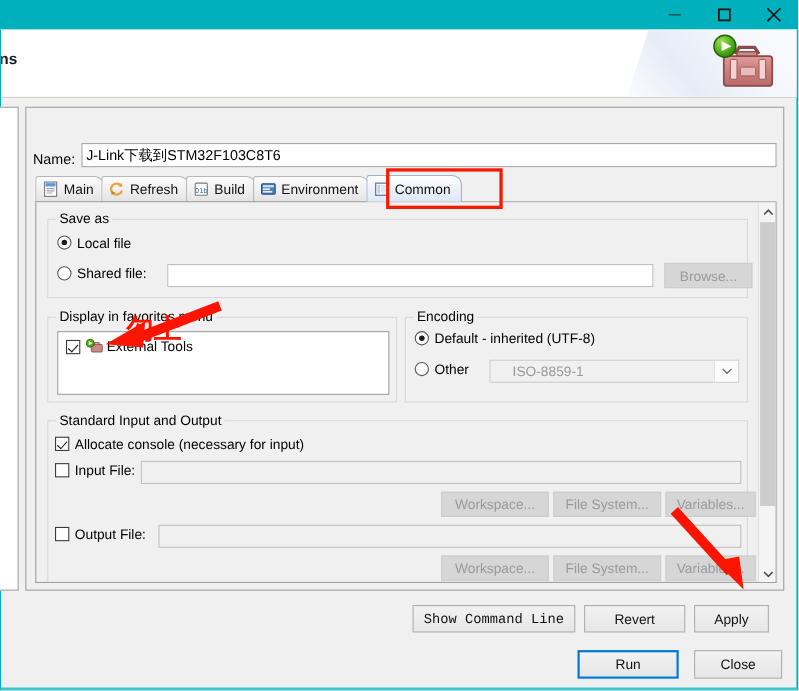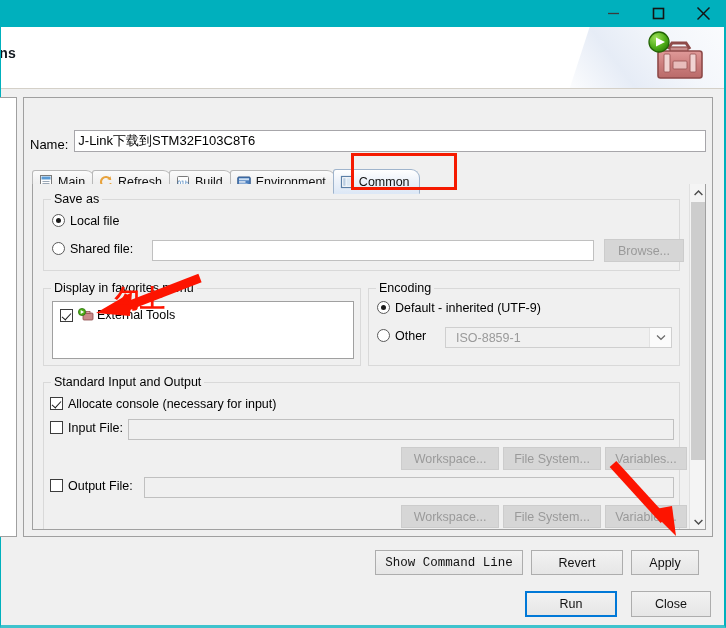--- a/index.html
+++ b/index.html
@@ -94,21 +94,21 @@
     flex: 1; height: 22px;
     background: #ffffff; border: 1px solid #a7a6aa;
     font-size: 13px; color: #000;
     padding: 0 3px; line-height: 20px;
     font-family: "Liberation Sans", sans-serif;
     outline: none;
   }
 
   
   .tabstrip {
-    position: absolute; left: 8px; top: 71px;
+    position: absolute; left: 8px; top: 61px;
     width: 674px; height: 25px;
     display: flex; align-items: flex-end;
   }
   .tabstrip::after {
     content: ""; position: absolute; left: 0; right: 0; bottom: 0;
     height: 1px; background: #a0a0a0;
   }
   .tab {
     position: relative;
     height: 24px;
@@ -211,21 +211,21 @@
   }
   .btn.disabled {
     background: #d6d6d6; border-color: #cccccc; color: #9a9a9a;
   }
 
   .combo {
     position: absolute; height: 21px;
     background: #f0f0f0; border: 1px solid #cfcfcf;
     display: flex; align-items: center;
     font-size: 12.5px; color: #9a9a9a;
-    padding-left: 10px;
+    padding-left: 20px;
   }
   .combo .arrow {
     position: absolute; right: 0; top: 0; bottom: 0; width: 22px;
     background: #fbfbfb; border-left: 1px solid #e2e2e2;
     display: flex; align-items: center; justify-content: center;
   }
 
   .listbox {
     position: absolute;
     background: #ffffff; border: 1px solid #a0a0a0;
@@ -445,21 +445,21 @@
                 <span>External Tools</span>
               </div>
             </div>
           </div>
 
           <div class="group" style="left:335px; top:104px; width:312px; height:78px;">
             <span class="g-title">Encoding</span>
 
             <div class="radio" style="left:8px; top:12px;">
               <span class="rb on"></span>
-              <span>Default - inherited (UTF-9)</span>
+              <span>Default - inherited (UTF-8)</span>
             </div>
 
             <div class="radio" style="left:8px; top:40px;">
               <span class="rb"></span>
               <span>Other</span>
             </div>
 
             <div class="combo" style="left:76px; top:38px; width:227px;">
               <span>ISO-8859-1</span>
               <span class="arrow">

